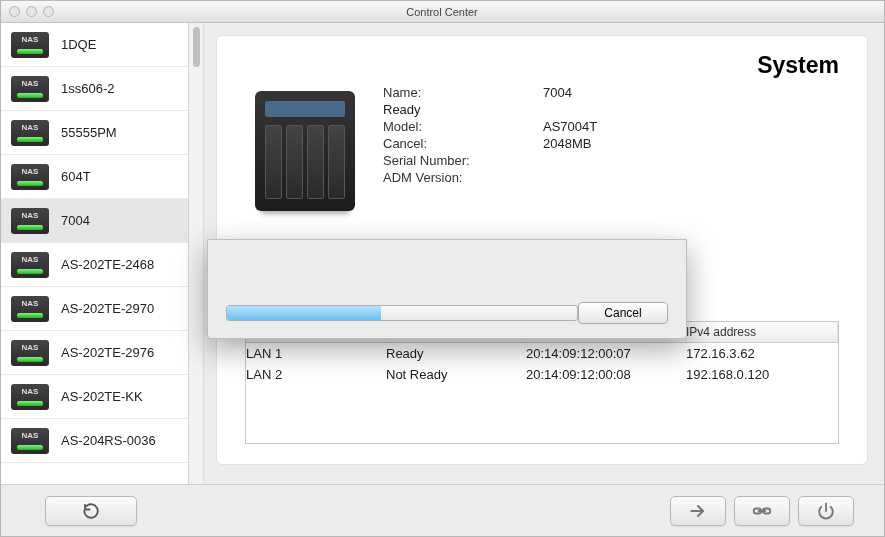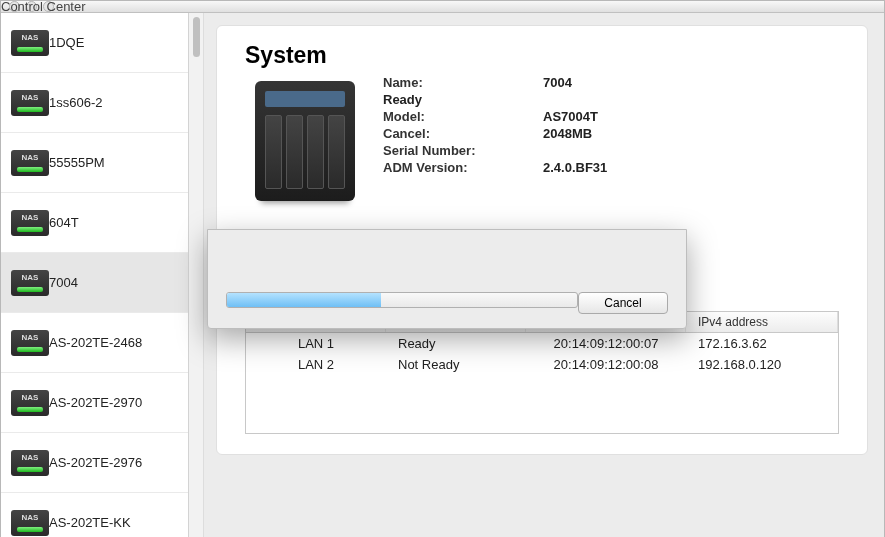--- a/index.html
+++ b/index.html
@@ -37,42 +37,42 @@
 .traffic span {
   width: 11px; height: 11px;
   border-radius: 50%;
   background: #e6e6e6;
   border: 1px solid #b5b5b5;
   display: inline-block;
 }
 .titlebar .title {
   position: absolute;
   left: 0; right: 1px;
-  text-align: left;
-  font-size: 13px;
+  text-align: center;
+  font-size: 11px;
   color: #444;
   pointer-events: none;
 }
 .body {
   flex: 1;
   display: flex;
   background: #ececec;
   position: relative;
 }
 .sidebar {
   width: 188px;
   background: #fff;
   border-right: 1px solid #d3d3d3;
   overflow-y: auto;
 }
 .sb-item {
-  height: 60px;
-  display: flex;
-  align-items: center;
-  gap: 0;
+  height: 44px;
+  display: flex;
+  align-items: center;
+  gap: 12px;
   padding: 0 10px;
   border-bottom: 1px solid #eaeaea;
   font-size: 13px;
   cursor: pointer;
   color: #222;
 }
 .sb-item.selected {
   background: #e6e6e6;
 }
 .nas-icon {
@@ -125,20 +125,21 @@
   border: 1px solid #e0e0e0;
   border-radius: 6px;
   padding: 16px 28px 20px 28px;
   min-height: 430px;
 }
 .panel h1 {
   font-size: 23px;
   font-weight: bold;
   margin-bottom: 6px;
   color: #000;
+  text-align: right;
 }
 .info-row { display: flex; }
 .device-img {
   width: 120px; height: 140px;
   margin: 6px 18px 0 0;
   position: relative;
   flex-shrink: 0;
 }
 .device-img .nas-body {
   width: 100px; height: 120px;
@@ -159,47 +160,47 @@
   position: absolute;
   top: 34px; left: 10px; right: 10px; bottom: 12px;
   display: flex; gap: 4px;
 }
 .device-img .bays span {
   flex:1;
   background: linear-gradient(#444, #2a2a2a);
   border: 1px solid #555;
   border-radius: 2px;
 }
-.info-table { flex: 1; font-weight: bold; }
+.info-table { flex: 1; }
 .info-table .irow {
   display: flex;
   margin-bottom: 2px;
   font-size: 13px;
 }
 .info-table .ilabel { width: 160px; color: #333; }
 .info-table .ival { flex: 1; color: #222; }
 
 .net-table {
   margin-top: 90px;
   border: 1px solid #c8c8c8;
 }
 .net-head {
   display: flex;
   background: linear-gradient(#fdfdfd,#ececec);
   border-bottom: 1px solid #c8c8c8;
   font-size: 12px;
   color: #333;
 }
 .net-head > div, .net-row > div {
-  padding: 3px 12px;
+  padding: 3px 0;
 }
 .net-head > div { border-right: 1px solid #ddd; }
-.nc1 { width: 140px; text-align: center; }
+.nc1 { width: 140px; }
 .nc2 { width: 140px; }
-.nc3 { width: 160px; text-align: center; }
+.nc3 { width: 160px; }
 .nc4 { flex: 1; }
 .net-row {
   display: flex;
   font-size: 13px;
   color: #222;
 }
 .net-body { background: #fff; min-height: 100px; }
 
 .footer {
   height: 52px;
@@ -237,21 +238,21 @@
   border: 1px solid #bdbdbd;
   border-radius: 0 0 4px 4px;
   box-shadow: 0 10px 30px rgba(0,0,0,0.35);
   display: flex;
   flex-direction: column;
   justify-content: flex-end;
   padding: 0 18px 14px 18px;
 }
 .modal-row {
   display: flex;
-  align-items: flex-start;
+  align-items: center;
   gap: 0;
 }
 .progress {
   flex: 1;
   height: 16px;
   border: 1px solid #b0b0b0;
   border-radius: 3px;
   background: linear-gradient(#f9f9f9,#e9e9e9);
   position: relative;
   overflow: hidden;
@@ -363,21 +364,20 @@
             <div class="irow">
                 <div class="ilabel">Cancel:</div>
                 <div class="ival">2048MB</div>
               </div>
             <div class="irow">
                 <div class="ilabel">Serial Number:</div>
                 <div class="ival"></div>
               </div>
             <div class="irow">
                 <div class="ilabel">ADM Version:</div>
-                <div class="ival">2.4.0.BF31</div>
               </div>
           </div>
         </div>
 
         <div class="net-table">
           <div class="net-head">
             <div class="nc1">Name</div>
             <div class="nc2">Status</div>
             <div class="nc3">MAC address</div>
             <div class="nc4">IPv4 address</div>

